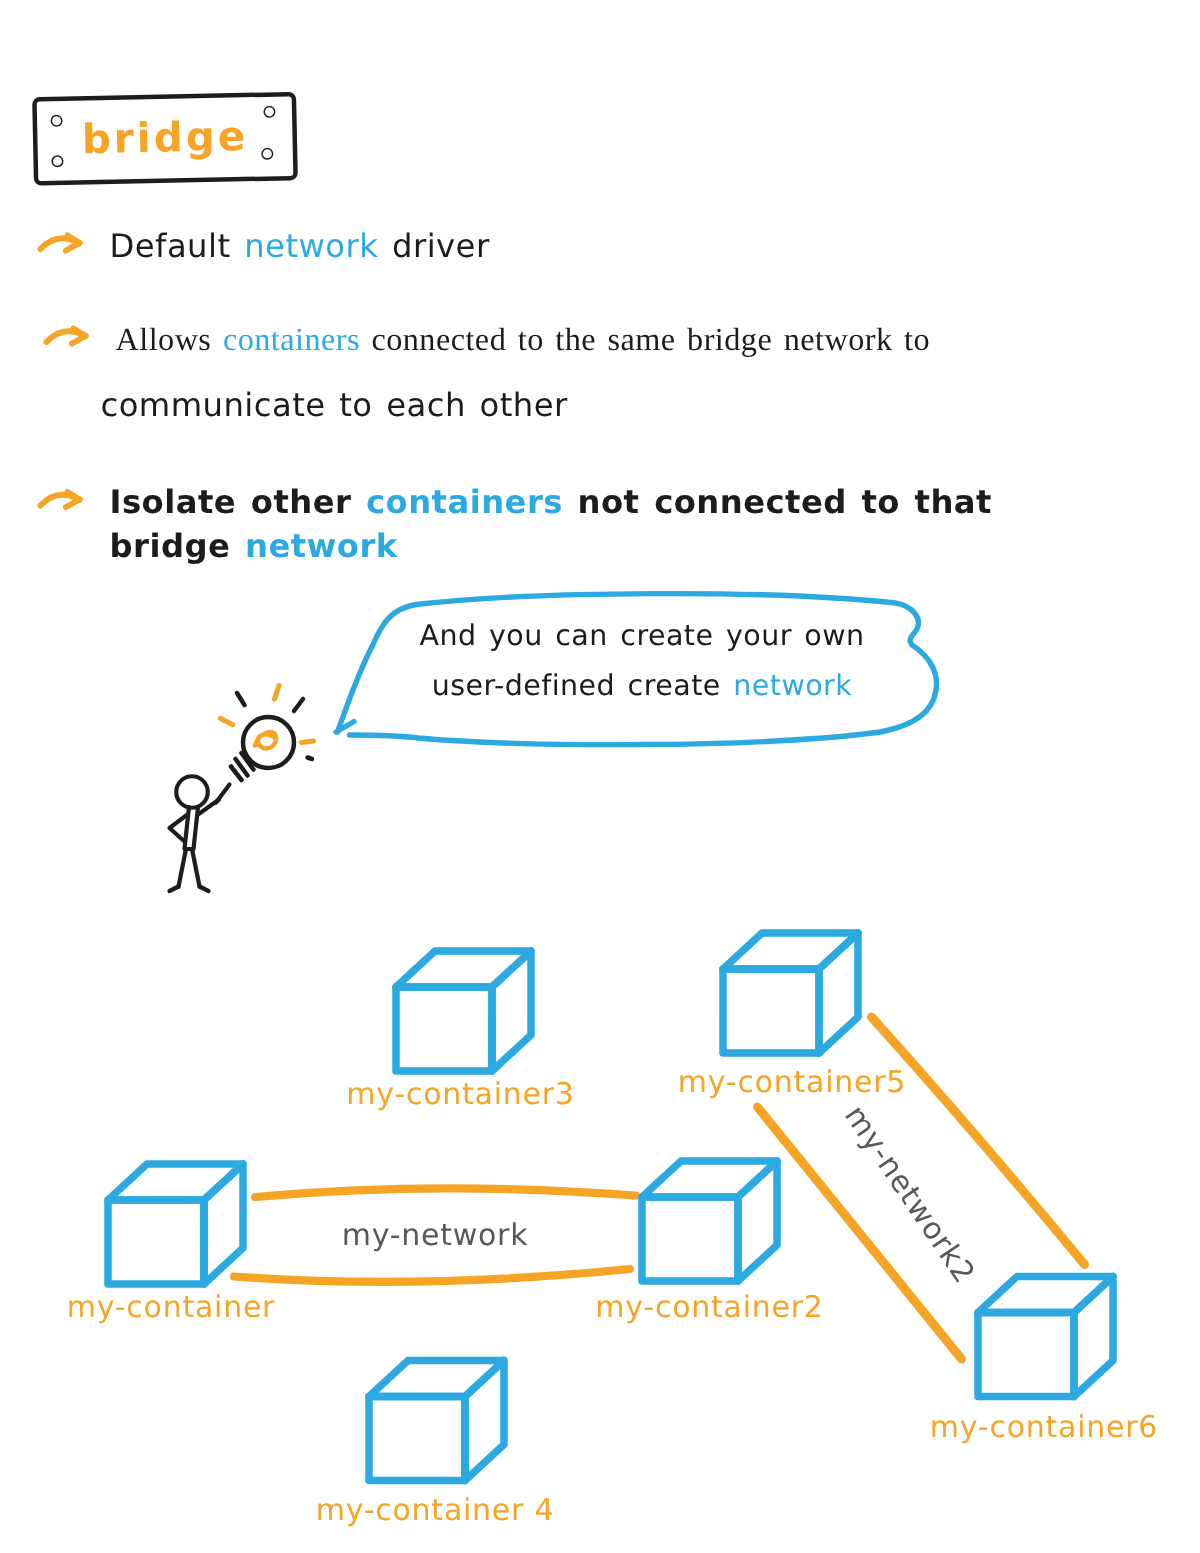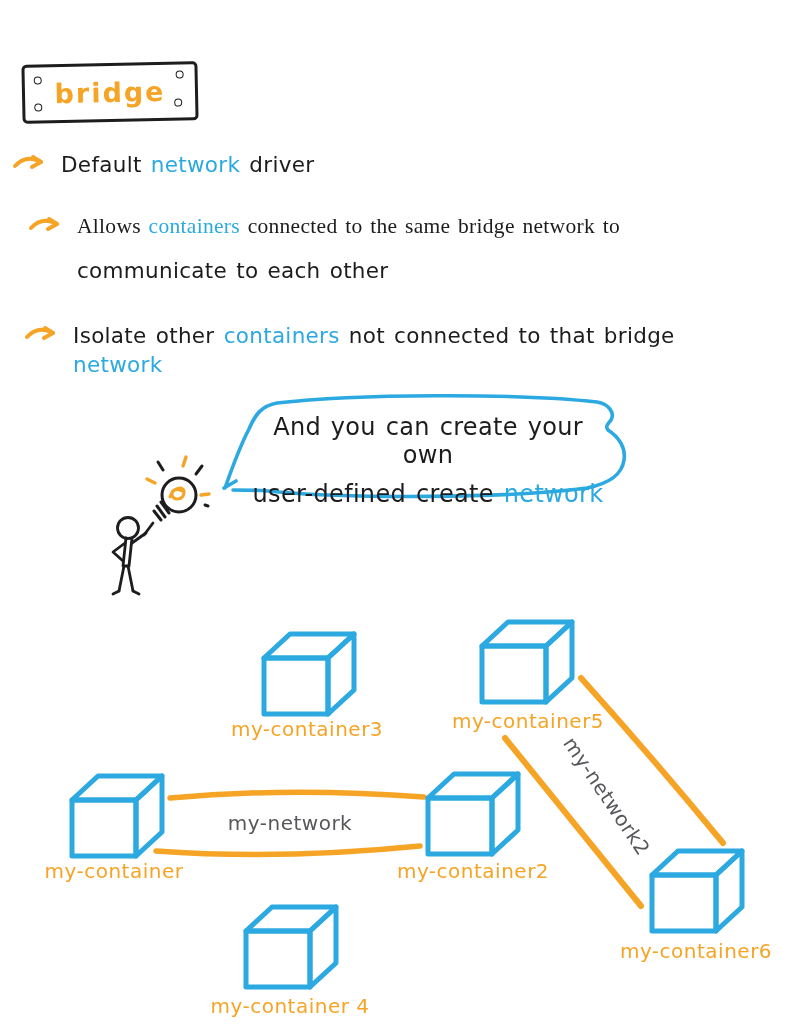--- a/index.html
+++ b/index.html
@@ -14,25 +14,25 @@
   .screw{position:absolute;width:6px;height:6px;border:1.8px solid #1d1d1f;border-radius:50%;}
   .screw.tl{left:9px;top:9px;} .screw.bl{left:9px;bottom:9px;}
   .screw.tr{right:11px;top:6px;} .screw.br{right:13px;bottom:11px;}
 
   
   .bullet{position:absolute;display:flex;gap:13px;align-items:flex-start;
           font-size:21.5px;letter-spacing:.3px;word-spacing:2px;line-height:1.35;}
   .bullet .txt{max-width:660px;}
   .cyan{color:#2BA9E0;}
   .ink{color:#1c1c1e;}
-  .cont-line2{position:absolute;font-size:21.5px;letter-spacing:.3px;word-spacing:2px;margin-left:10px;}
+  .cont-line2{position:absolute;font-size:21.5px;letter-spacing:.3px;word-spacing:2px;}
 
   
   .bubble-text{position:absolute;left:252px;top:413px;width:352px;text-align:center;
-               font-size:24px;letter-spacing:.3px;word-spacing:2px;}
+               font-size:19px;letter-spacing:.3px;word-spacing:2px;}
   .bubble-text .l1{margin-bottom:11px;}
   svg{display:block;}
   .abs{position:absolute;}
 
   
   text.cube-label{fill:#F5A425;font-family:"DejaVu Sans",sans-serif;font-size:20px;letter-spacing:.5px;}
   text.net-label{fill:#57585B;font-family:"DejaVu Sans",sans-serif;font-size:20px;letter-spacing:.5px;}
 </style>
 </head>
 <body>
@@ -40,38 +40,38 @@
 <div id="page">
 
   <div class="title-box">
     <span class="screw tl"></span>
     <span class="screw bl"></span>
     <span class="screw tr"></span>
     <span class="screw br"></span>
     <span class="title-text">bridge</span>
   </div>
 
-  <div class="bullet" style="left:12px;top:150px;">
+  <div class="bullet" style="left:24px;top:150px;">
     <svg width="36" height="26" viewBox="0 0 36 26">
       <path d="M3,16 Q14,4 29,12" fill="none" stroke="#F5A425" stroke-width="4" stroke-linecap="round"></path>
       <path d="M29,12 L21,7 M29,12 L20,17" fill="none" stroke="#F5A425" stroke-width="4" stroke-linecap="round"></path>
     </svg>
     <div class="txt"><span class="ink">Default </span><span class="cyan">network</span><span class="ink"> driver</span></div>
   </div>
 
   <div class="bullet" style="left:28px;top:212px;font-family:Liberation Serif, serif;">
     <svg width="36" height="26" viewBox="0 0 36 26">
       <path d="M3,16 Q14,4 29,12" fill="none" stroke="#F5A425" stroke-width="4" stroke-linecap="round"></path>
       <path d="M29,12 L21,7 M29,12 L20,17" fill="none" stroke="#F5A425" stroke-width="4" stroke-linecap="round"></path>
     </svg>
     <div class="txt"><span class="ink">Allows </span><span class="cyan">containers</span><span class="ink"> connected to the same bridge network to</span></div>
   </div>
   <div class="cont-line2 ink" style="left:67px;top:258px;">communicate to each other</div>
 
-  <div class="bullet" style="left:24px;top:321px;">
+  <div class="bullet" style="left:24px;top:321px;font-weight:bold;">
     <svg width="36" height="26" viewBox="0 0 36 26">
       <path d="M3,16 Q14,4 29,12" fill="none" stroke="#F5A425" stroke-width="4" stroke-linecap="round"></path>
       <path d="M29,12 L21,7 M29,12 L20,17" fill="none" stroke="#F5A425" stroke-width="4" stroke-linecap="round"></path>
     </svg>
     <div class="txt"><span class="ink">Isolate other </span><span class="cyan">containers</span><span class="ink"> not connected to that bridge </span><span class="cyan">network</span></div>
   </div>
 
   <svg class="abs" style="left:215px;top:393px;" width="422" height="125" viewBox="0 0 422 125">
     <path d="M21,88 L9,95 M10,95 C16,78 24,55 34,36 C40,22 46,13 62,10 C140,1 300,0 382,9
              C394,11 400,20 396,27 C393,31 390,33 393,37 C404,44 411,55 409,67

